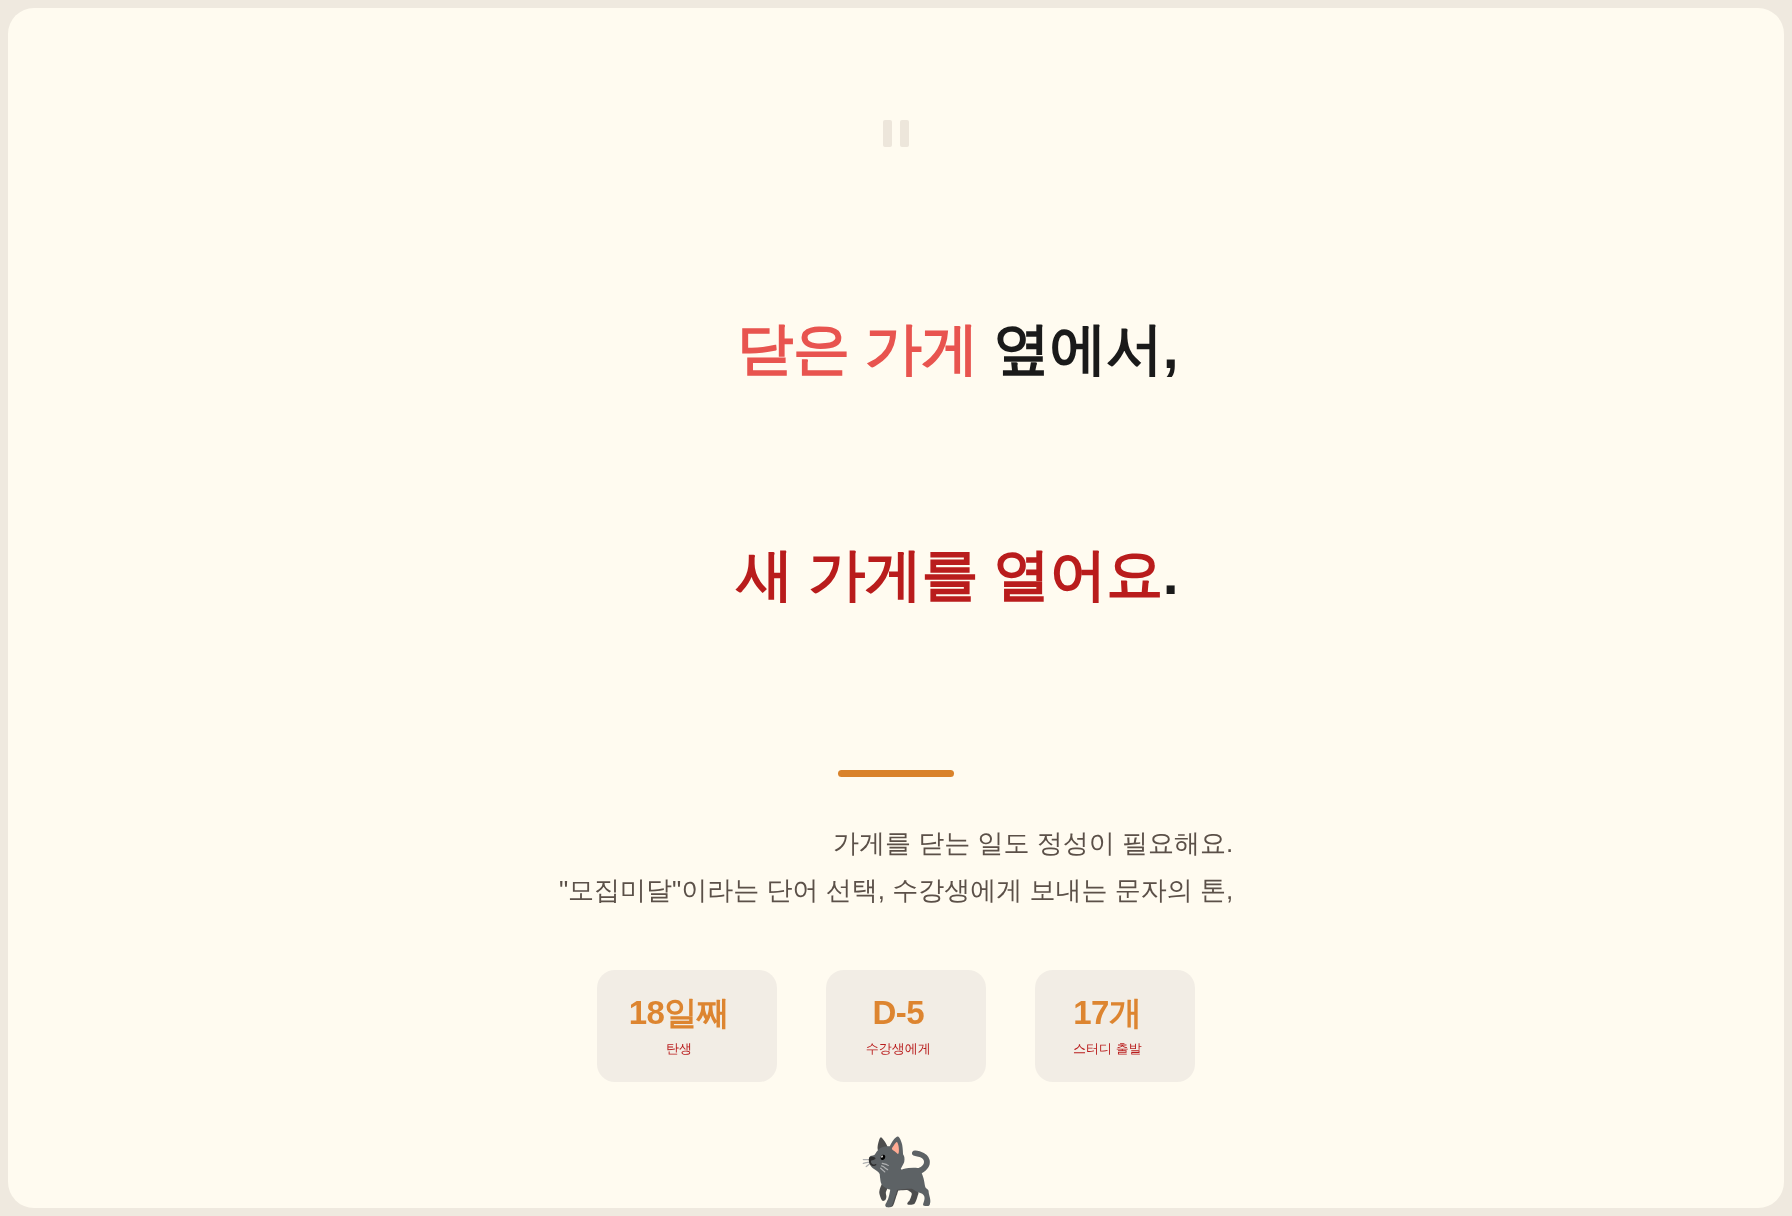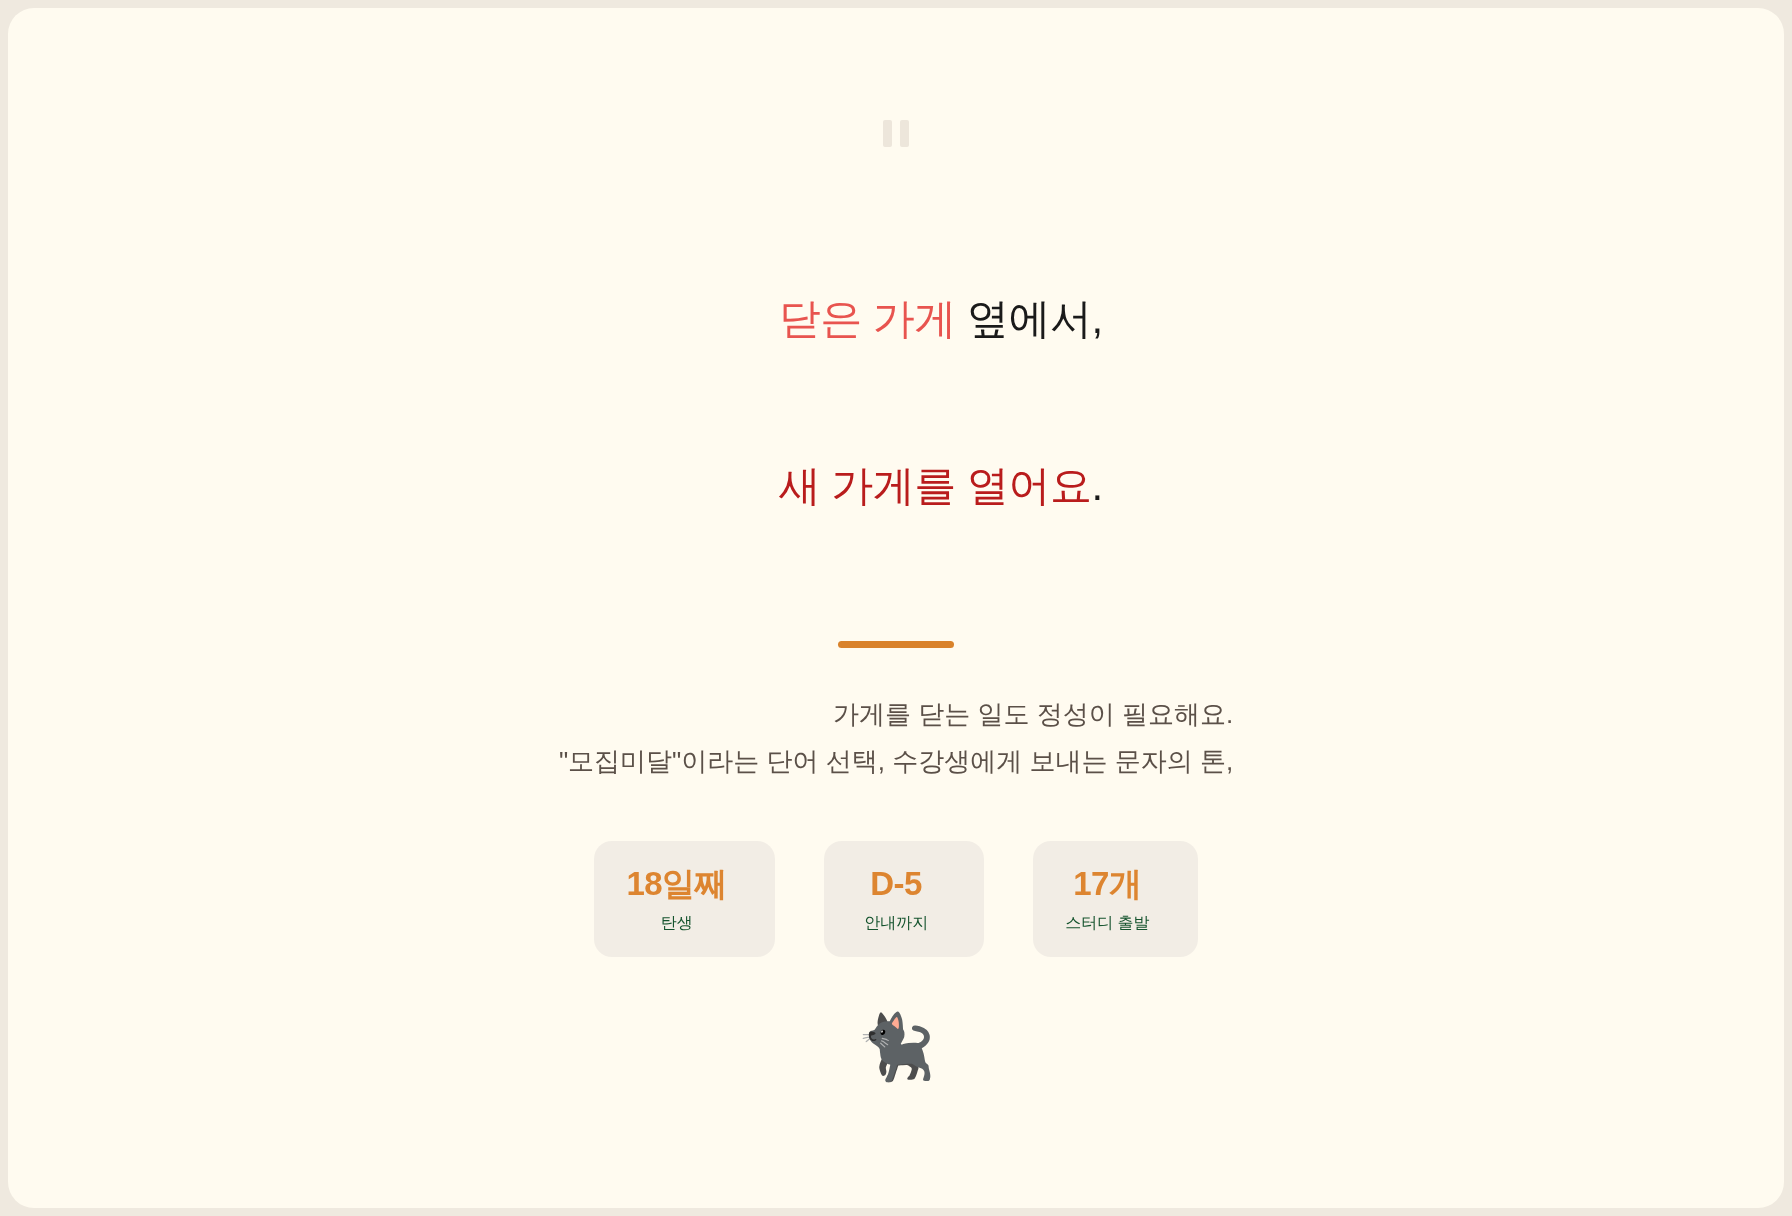--- a/index.html
+++ b/index.html
@@ -50,22 +50,22 @@
     flex: 1 1 auto;
     position: relative;
     display: flex;
     flex-direction: column;
     align-items: center;
   }
 
   #headline {
     margin-top: 228px;
     text-align: right;
-    font-size: 42px;
-    font-weight: 400;
+    font-size: 57px;
+    font-weight: 700;
     line-height: 1.32;
     letter-spacing: -0.5px;
     color: #1A1A1A;
   }
   #headline .line { display: block; white-space: pre; }
   .hl-red   { color: #E8544F; }
   .hl-green { color: #b91c1c; }
   .hl-dark  { color: #1A1A1A; }
 
   #divider {
@@ -106,22 +106,22 @@
   }
   .stat-value {
     font-size: 33px;
     font-weight: 800;
     color: #DD8530;
     letter-spacing: -0.5px;
     line-height: 1.25;
   }
   .stat-label {
     margin-top: 8px;
-    font-size: 16px;
-    color: #14532d;
+    font-size: 13px;
+    color: #b91c1c;
     line-height: 1.3;
     white-space: nowrap;
   }
 
   
   #mascot {
     margin-top: 58px;
     font-size: 64px;
     line-height: 1;
     font-family: "DejaVu Sans", sans-serif;
@@ -155,21 +155,21 @@
       <span class="line">"모집미달"이라는 단어 선택, 수강생에게 보내는 문자의 톤,</span>
     </div>
 
     <div id="stats">
       <div class="stat-card">
         <div class="stat-value">18일째</div>
         <div class="stat-label">탄생</div>
       </div>
       <div class="stat-card">
         <div class="stat-value">D-5</div>
-        <div class="stat-label">안내까지</div>
+        <div class="stat-label">수강생에게</div>
       </div>
       <div class="stat-card">
         <div class="stat-value">17개</div>
         <div class="stat-label">스터디 출발</div>
       </div>
     </div>
 
     <div id="mascot">🐈‍⬛</div>
 
   </div>

